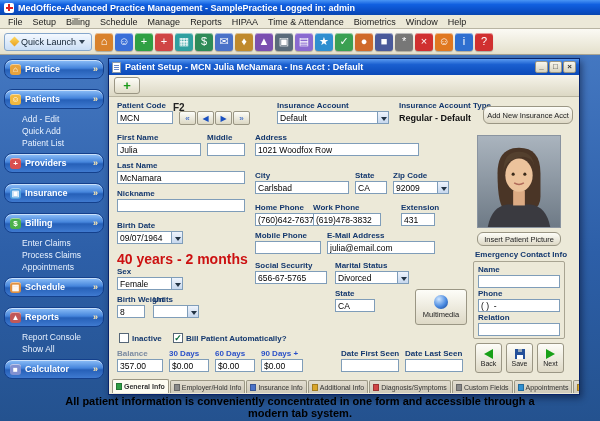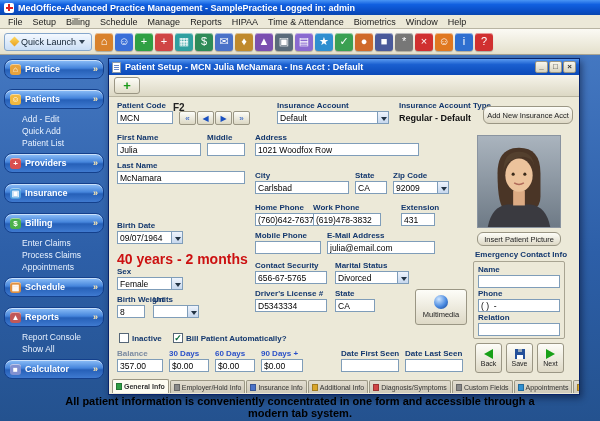--- a/index.html
+++ b/index.html
@@ -287,20 +287,24 @@
         <span class="lbl">State</span>
         <input class="tb" value="CA" style="">
       </div>
       <div class="fld" style="left:284px;top:96px;width:56px">
         <span class="lbl">Zip Code</span>
         <div class="combo">
           <input class="tb" value="92009" style="">
           <span class="dd"></span>
         </div>
       </div>
+      <div class="fld" style="left:8px;top:114px;width:128px">
+        <span class="lbl">Nickname</span>
+        <input class="tb" value="" style="">
+      </div>
 
       <div class="fld" style="left:146px;top:128px;width:66px">
         <span class="lbl">Home Phone</span>
         <input class="tb" value="(760)642-7637" style="">
       </div>
       <div class="fld" style="left:204px;top:128px;width:68px">
         <span class="lbl">Work Phone</span>
         <input class="tb" value="(619)478-3832" style="">
       </div>
       <div class="fld" style="left:292px;top:128px;width:34px">
@@ -326,45 +330,41 @@
       </div>
 
       <div class="fld" style="left:8px;top:192px;width:66px">
         <span class="lbl">Sex</span>
         <div class="combo">
           <input class="tb" value="Female" style="">
           <span class="dd"></span>
         </div>
       </div>
       <div class="fld" style="left:146px;top:186px;width:72px">
-        <span class="lbl">Contact Security</span>
+        <span class="lbl">Social Security</span>
         <input class="tb" value="656-67-5765" style="">
       </div>
       <div class="fld" style="left:226px;top:186px;width:74px">
         <span class="lbl">Marital Status</span>
         <div class="combo">
           <input class="tb" value="Divorced" style="">
           <span class="dd"></span>
         </div>
       </div>
 
       <div class="fld" style="left:8px;top:220px;width:28px">
         <span class="lbl">Birth Weight</span>
         <input class="tb" value="8" style="">
       </div>
       <div class="fld" style="left:44px;top:220px;width:46px">
         <span class="lbl">Units</span>
         <div class="combo">
           <input class="tb" value="" style="">
           <span class="dd"></span>
         </div>
-      </div>
-      <div class="fld" style="left:146px;top:214px;width:72px">
-        <span class="lbl">Driver's License #</span>
-        <input class="tb" value="D5343334" style="">
       </div>
       <div class="fld" style="left:226px;top:214px;width:40px">
         <span class="lbl">State</span>
         <input class="tb" value="CA" style="">
       </div>
       <button class="mm">
         <span class="orb"></span>
         <span>Multimedia</span>
       </button>
 

